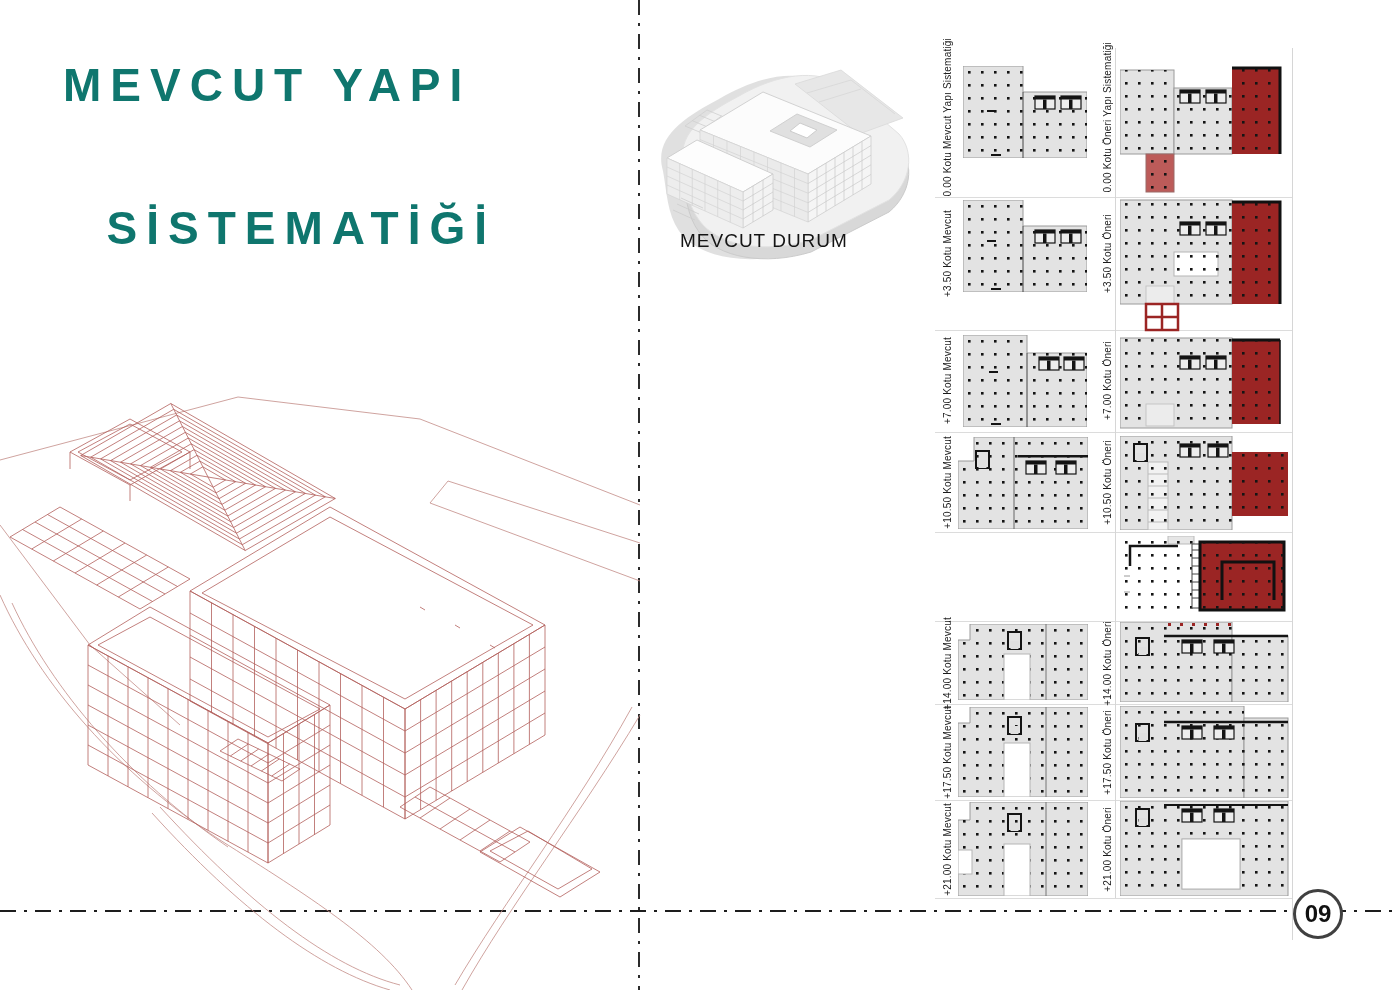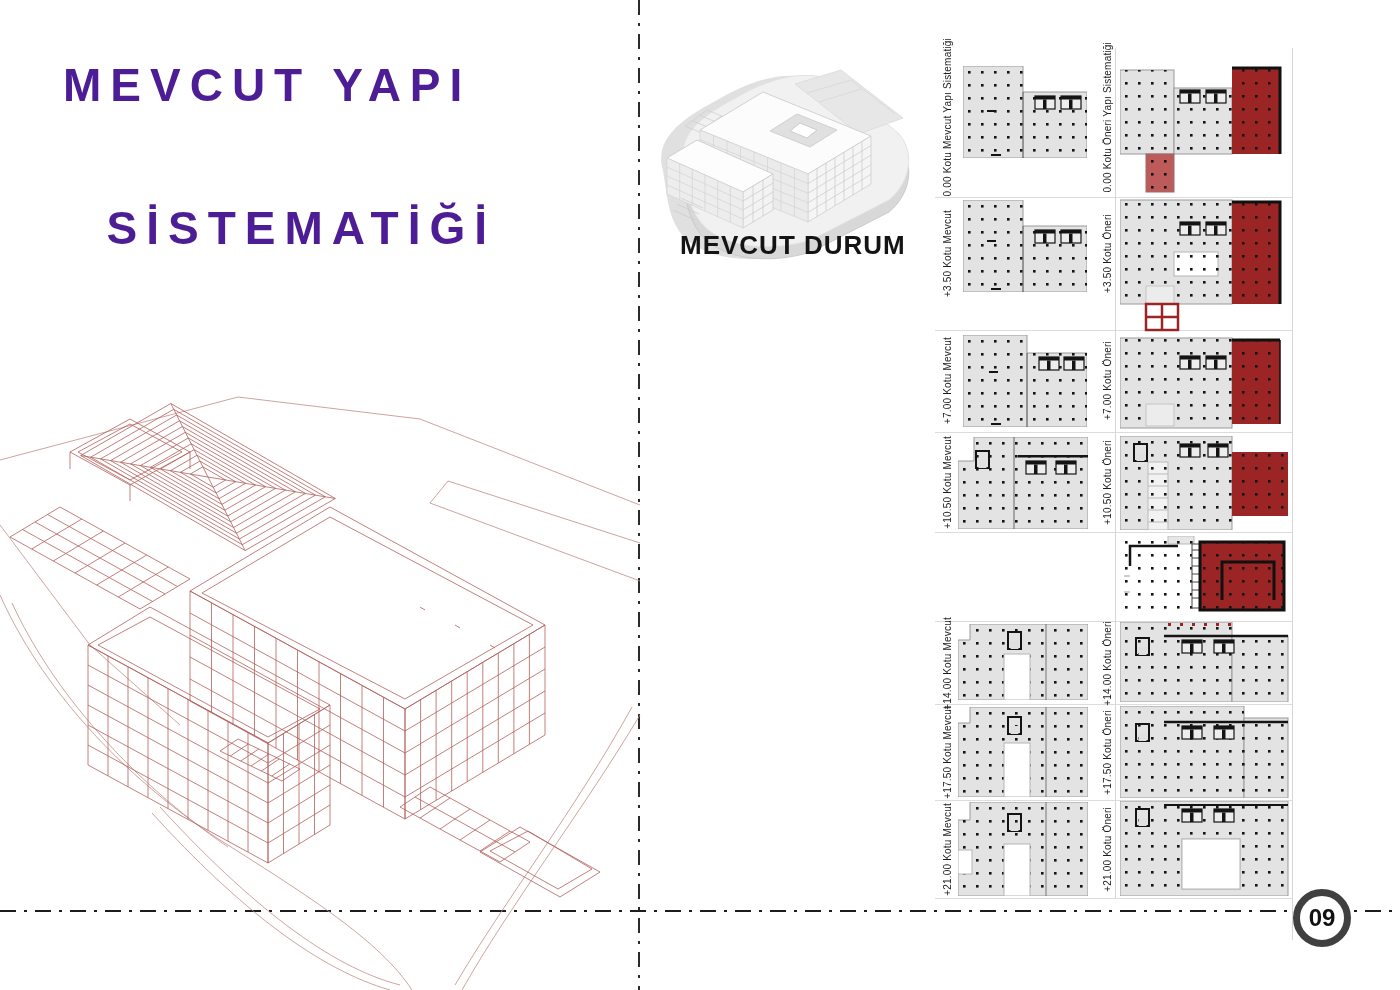--- a/index.html
+++ b/index.html
@@ -5,32 +5,32 @@
   html,body{margin:0;padding:0;background:#fff;}
   #page{position:relative;width:1400px;height:990px;background:#ffffff;overflow:hidden;
         font-family:"Liberation Sans",sans-serif;}
   .abs{position:absolute;}
   
   .vfold{position:absolute;top:0;width:2px;height:990px;
     background-image:repeating-linear-gradient(to bottom,#2b2b2b 0 15px,transparent 15px 23px,#2b2b2b 23px 26px,transparent 26px 34px);}
   .hfold{position:absolute;left:0;height:2px;width:1400px;
     background-image:repeating-linear-gradient(to right,#1d1d1d 0 16px,transparent 16px 24px,#1d1d1d 24px 27px,transparent 27px 35px);}
   
-  #title{position:absolute;left:63px;top:50px;color:#4c1d95;font-weight:700;
+  #title{position:absolute;left:63px;top:50px;color:#0f766e;font-weight:700;
          font-size:46px;letter-spacing:9px;line-height:1.55;white-space:pre;}
   
-  .axon-label{position:absolute;font-weight:700;font-size:26px;letter-spacing:1px;color:#141414;white-space:nowrap;text-align:right;}
+  .axon-label{position:absolute;font-weight:400;font-size:19px;letter-spacing:1px;color:#141414;white-space:nowrap;text-align:right;}
   
   .vlabel{position:absolute;width:15px;display:flex;align-items:center;justify-content:center;}
   .vlabel span{writing-mode:vertical-rl;transform:rotate(180deg);font-size:10px;color:#1c1c1c;
                letter-spacing:.2px;white-space:nowrap;}
   .sep-h{position:absolute;height:1px;background:#dcdcdc;}
   .sep-v{position:absolute;width:1px;background:#d6d6d6;}
   
-  #pagenum{position:absolute;left:1293px;top:889px;width:44px;height:44px;border:7px solid #404040;
+  #pagenum{position:absolute;left:1293px;top:889px;width:44px;height:44px;border:3px solid #404040;
            border-radius:50%;background:#fff;display:flex;align-items:center;justify-content:center;
            font-size:24px;font-weight:700;color:#111;z-index:5;}
   svg{position:absolute;overflow:visible;}
   svg.plan{overflow:hidden;}
 </style>
 </head>
 <body>
 
 <div id="page">
 

